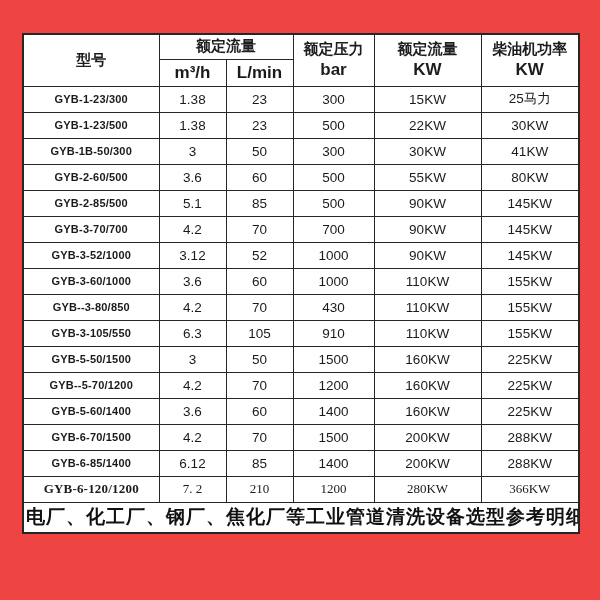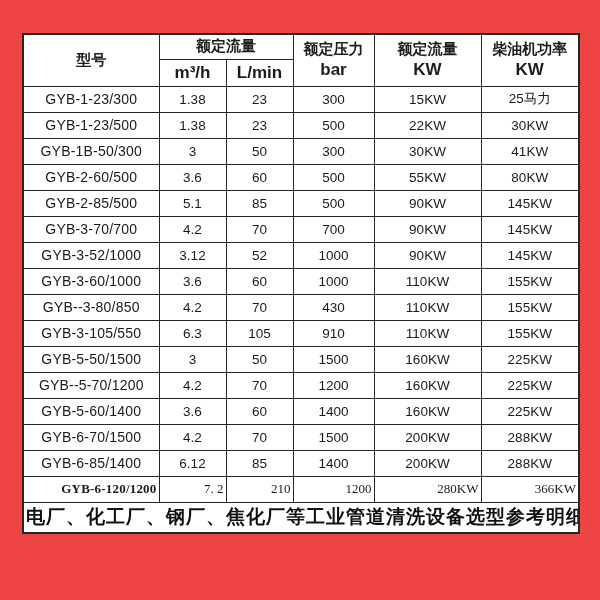--- a/index.html
+++ b/index.html
@@ -52,32 +52,31 @@
     font-family: "Liberation Sans", sans-serif;
     margin-top: 1px;
   }
   th.h-unit {
     font-size: 17px;
     font-weight: bold;
   }
   
   tbody tr { height: 26px; }
   td.c-model {
-    font-weight: normal;
-    font-size: 14px;
+    font-weight: bold;
+    font-size: 11px;
     letter-spacing: 0.2px;
   }
   td.c-val {
     font-size: 13.5px;
   }
   
   tr.serif-row td {
     font-family: "Liberation Serif", serif;
     font-size: 13px;
-    text-align: right;
   }
   tr.serif-row td.c-model {
     font-weight: bold;
   }
   
   tr.footer-row { height: 31px; }
   td.c-footer {
     font-family: "Liberation Serif", serif;
     font-weight: bold;
     font-size: 19px;

